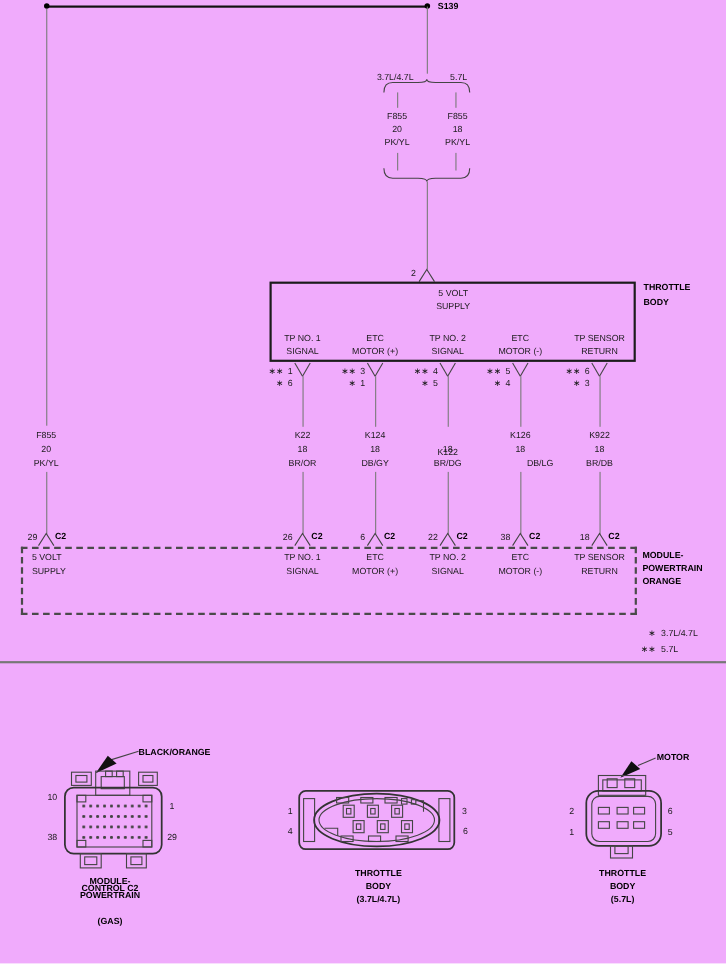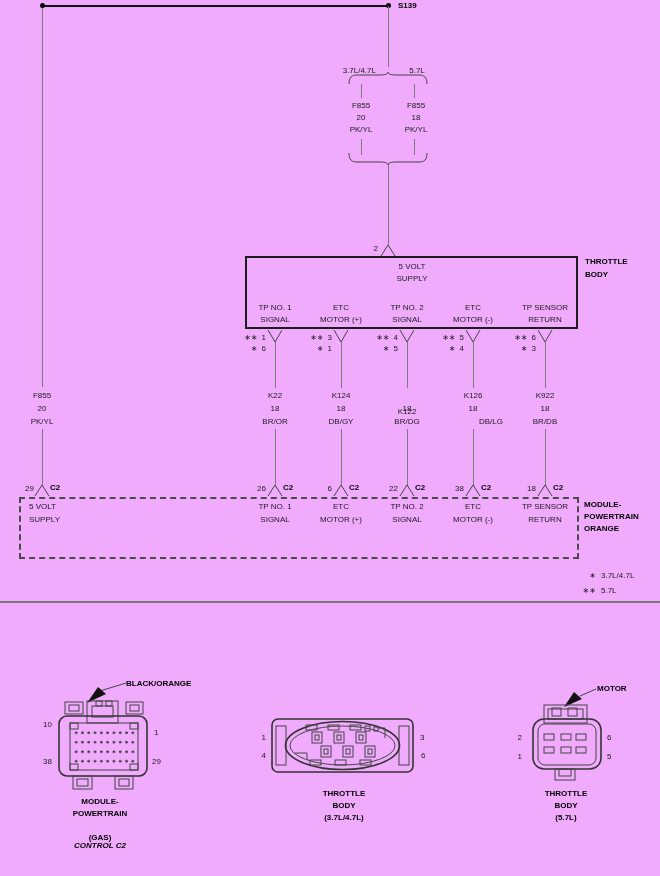--- a/index.html
+++ b/index.html
@@ -259,21 +259,21 @@
     <rect class="ln" x="79" y="101" width="10" height="7"></rect>
   </svg>
   <div class="pingrid" style="left:73px;top:728px;width:63px;height:38px;"></div>
   <div class="t b" style="left:126px;top:679px;">BLACK/ORANGE</div>
   <div class="t rt" style="left:30px;top:720px;width:22px;">10</div>
   <div class="t" style="left:154px;top:728px;">1</div>
   <div class="t rt" style="left:30px;top:757px;width:22px;">38</div>
   <div class="t" style="left:152px;top:757px;">29</div>
   <div class="t b ctr" style="left:40px;top:797px;width:120px;">MODULE-</div>
   <div class="t b ctr" style="left:40px;top:809px;width:120px;">POWERTRAIN</div>
-  <div class="t b ctr" style="left:40px;top:841px;width:120px;font-style:italic;">CONTROL C2</div>
+  <div class="t b ctr" style="left:40px;top:803px;width:120px;">CONTROL C2</div>
   <div class="t b ctr" style="left:40px;top:833px;width:120px;">(GAS)</div>
 
   <svg class="shape" style="left:265px;top:712px;" width="155" height="65" viewBox="0 0 155 65">
     <rect class="ln2" x="7" y="7" width="141" height="53" rx="6"></rect>
     <rect class="ln" x="11" y="14" width="10" height="39"></rect>
     <rect class="ln" x="134" y="14" width="10" height="39"></rect>
     <ellipse class="ln2" cx="77.5" cy="33.5" rx="57" ry="24"></ellipse>
     <ellipse class="ln" cx="77.5" cy="33.5" rx="52.5" ry="19.5"></ellipse>
     <rect class="ln" x="41" y="13" width="11" height="5"></rect>
     <rect class="ln" x="63" y="13" width="11" height="5"></rect>

